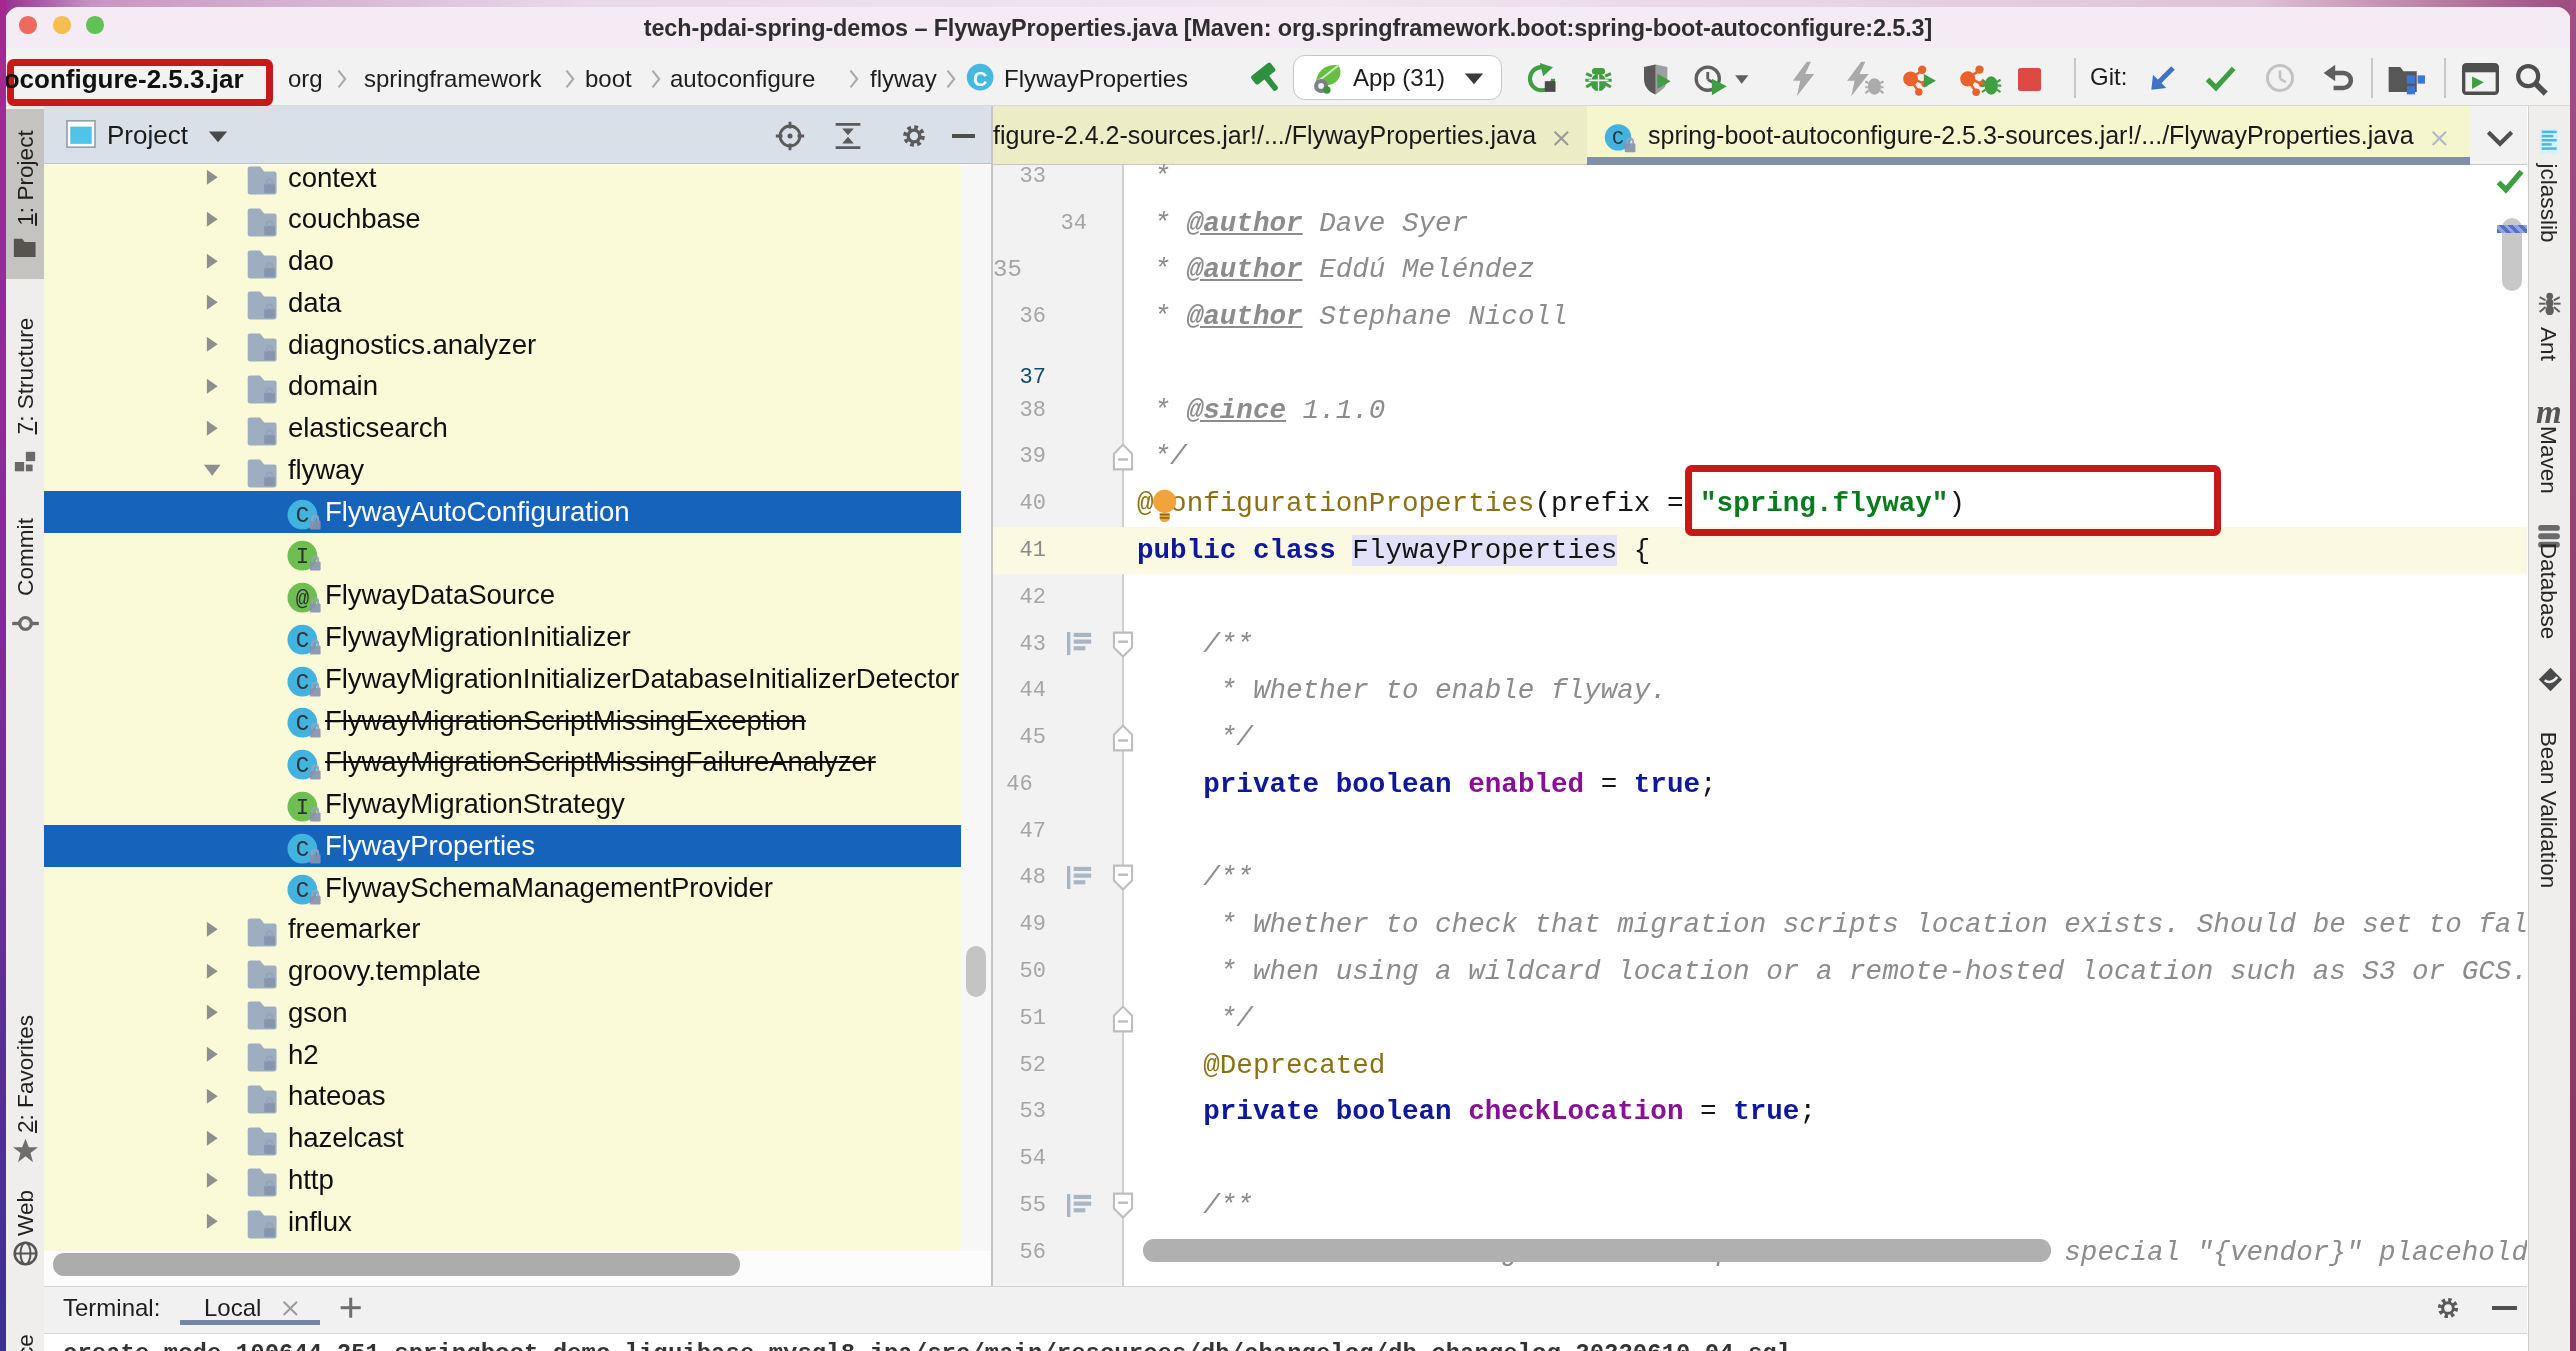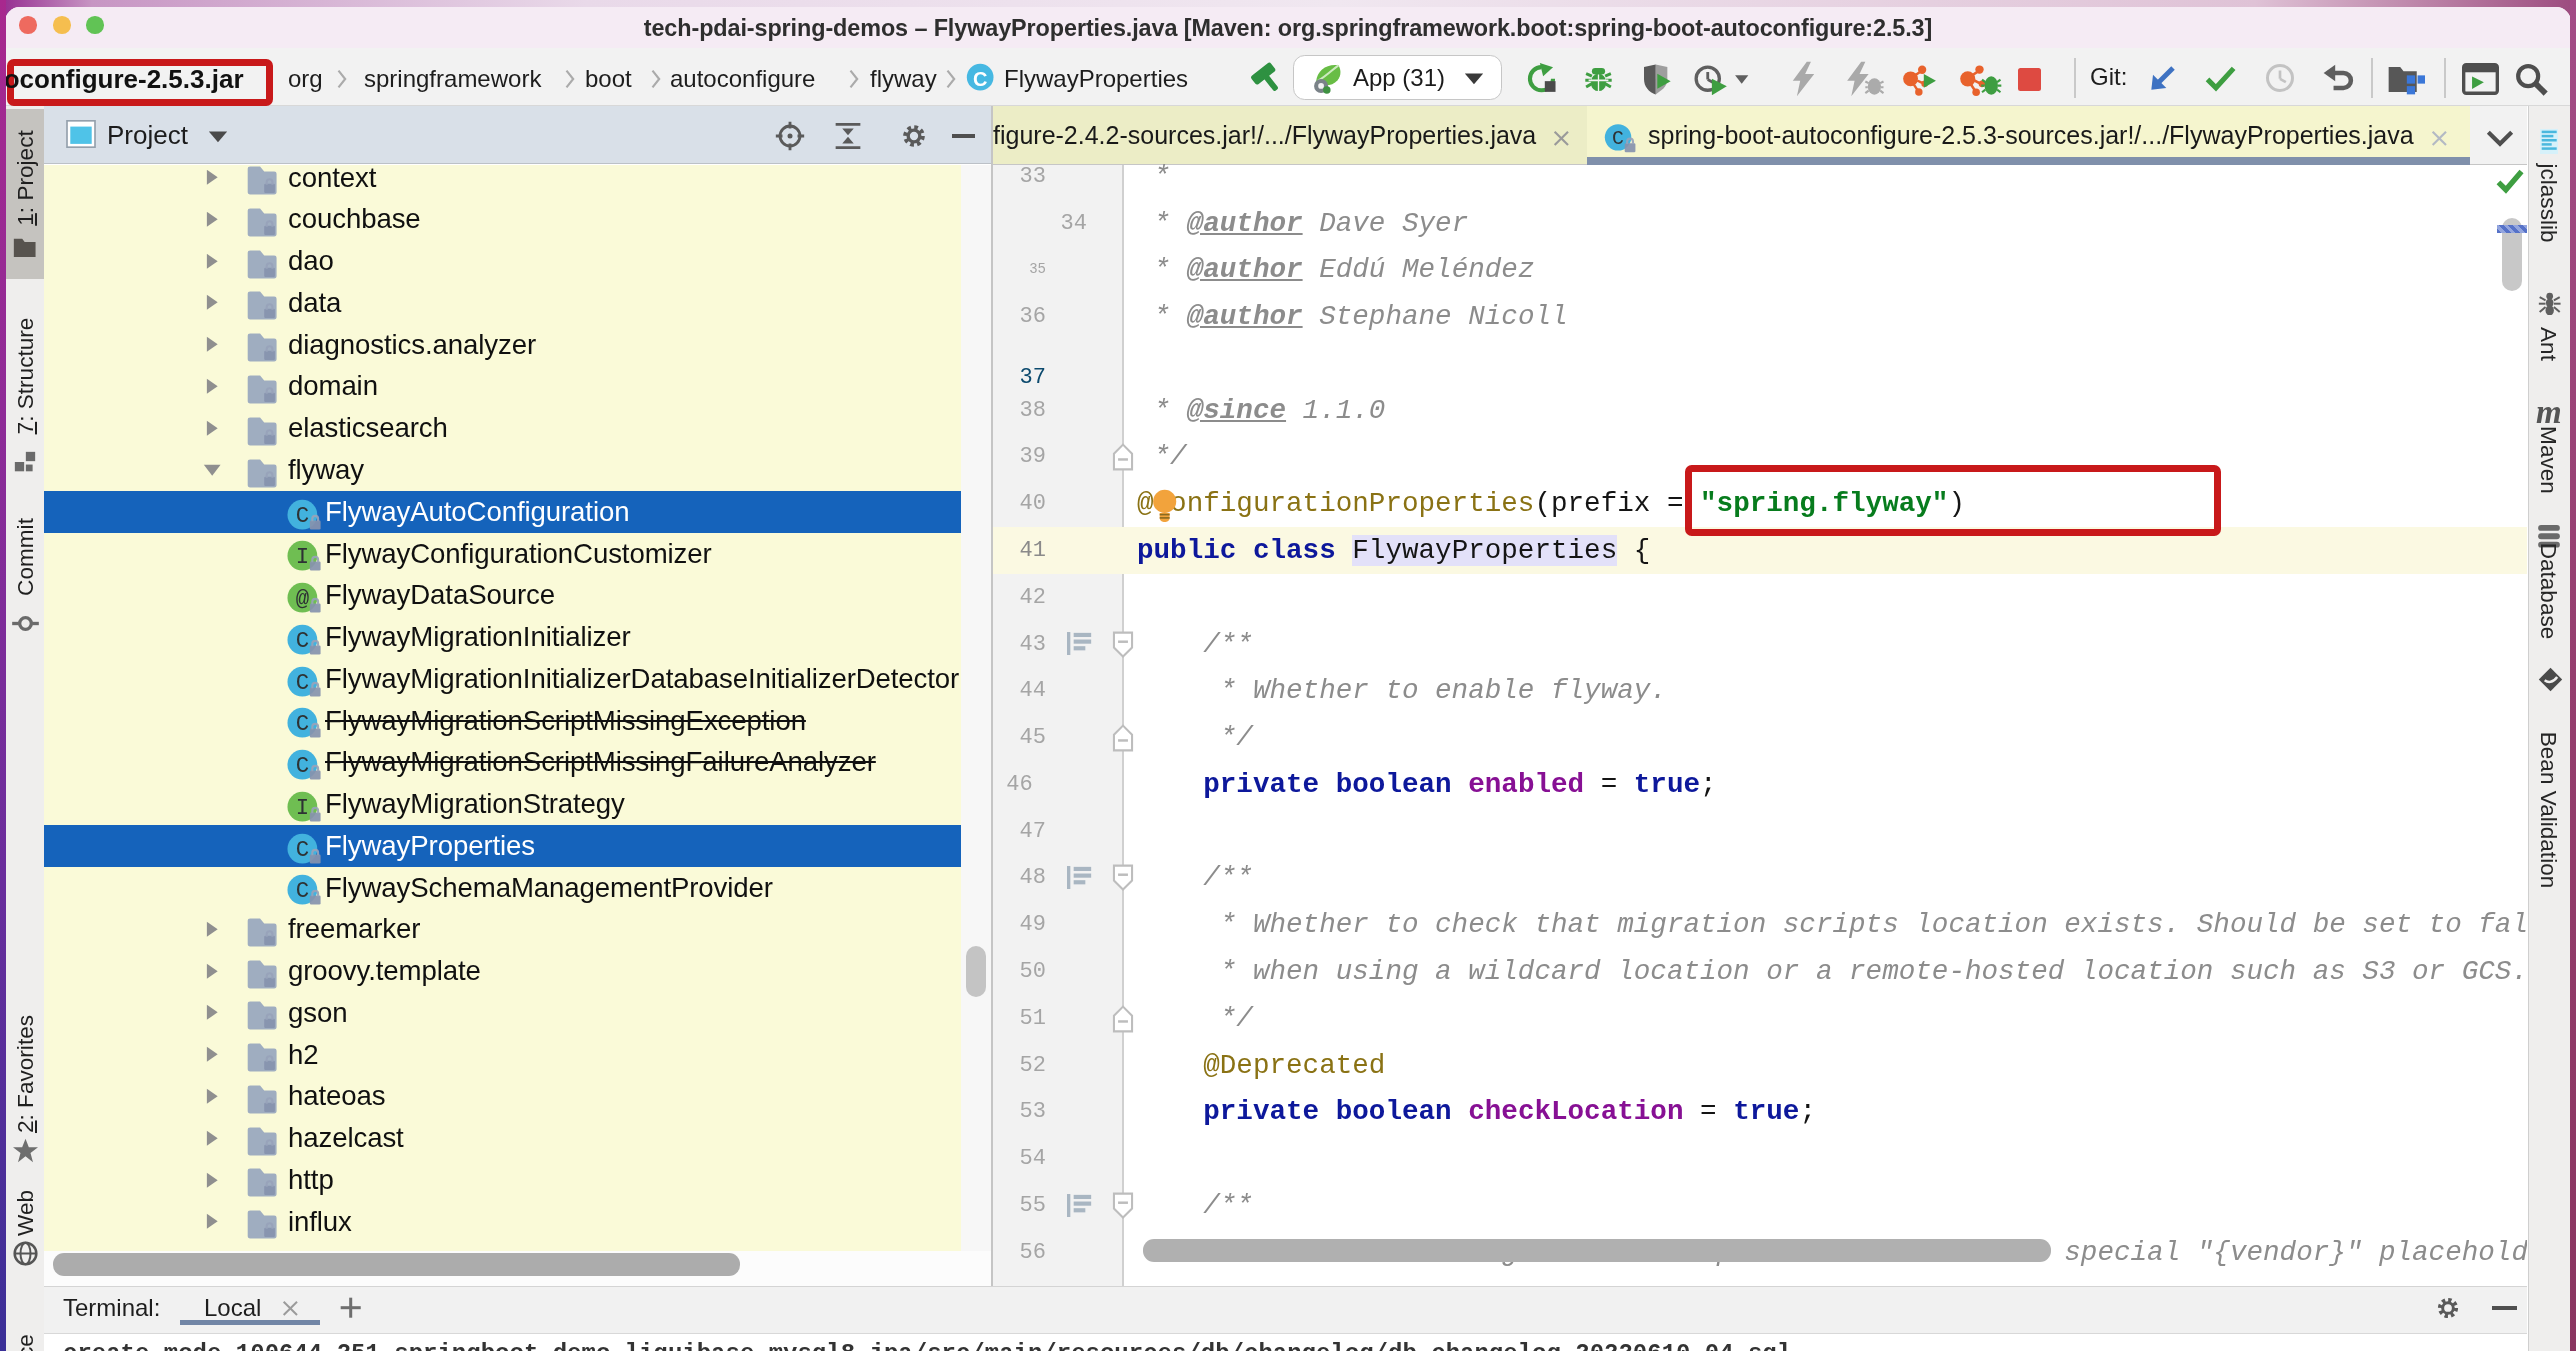--- a/index.html
+++ b/index.html
@@ -384,21 +384,20 @@
           </svg>
 <div class="a treelab" style="left:281px;top:326px;height:42px;line-height:42px;font-size:27.6px;letter-spacing:-0.1px;color:#FFFFFF;">FlywayAutoConfiguration</div>
 <svg class="a" style="left:241px;top:373px;" width="48" height="37" viewBox="0 0 58 44">
             <circle cx="21" cy="21" r="18" fill="#6FBE52"></circle>
             <text x="21" y="30" text-anchor="middle" font-family="Liberation Mono" font-size="27" fill="#2E3234">I</text>
             <g opacity="0.92">
               <rect x="30" y="28" width="13" height="11" rx="1.5" fill="#8793AE"></rect>
               <path d="M33 29 V26 A3.5 3.5 0 0 1 40 26 V29" stroke="#98A3BA" stroke-width="2.6" fill="none"></path>
             </g>
           </svg>
-<div class="a treelab" style="left:281px;top:368px;height:42px;line-height:42px;font-size:27.6px;letter-spacing:-0.1px;color:#101010;">FlywayConfigurationCustomizer</div>
 <svg class="a" style="left:241px;top:415px;" width="48" height="37" viewBox="0 0 58 44">
             <circle cx="21" cy="21" r="18" fill="#6FBE52"></circle>
             <text x="21" y="30" text-anchor="middle" font-family="Liberation Mono" font-size="27" fill="#2E3234">@</text>
             <g opacity="0.92">
               <rect x="30" y="28" width="13" height="11" rx="1.5" fill="#8793AE"></rect>
               <path d="M33 29 V26 A3.5 3.5 0 0 1 40 26 V29" stroke="#98A3BA" stroke-width="2.6" fill="none"></path>
             </g>
           </svg>
 <div class="a treelab" style="left:281px;top:409px;height:42px;line-height:42px;font-size:27.6px;letter-spacing:-0.1px;color:#101010;">FlywayDataSource</div>
 <svg class="a" style="left:241px;top:457px;" width="48" height="37" viewBox="0 0 58 44">
@@ -588,21 +587,21 @@
           </svg>
 <div class="a" style="left:594px;top:51px;width:883px;height:8.4px;background:#8090AB;"></div>
 <svg class="a" style="left:1492px;top:21px;" width="30" height="22" viewBox="0 0 36 26">
             <polyline points="4,6 18,20 32,6" stroke="#4F4F4F" stroke-width="5" fill="none"></polyline>
           </svg>
 <div class="a" style="left:0;top:59px;width:130px;height:1121px;background:#F2F2F2;"></div>
 <div class="a" style="left:129px;top:59px;width:1.7px;height:1121px;background:#D0D0D0;"></div>
 <div class="a" style="left:0;top:421px;width:1534px;height:47px;background:#FBF9E2;"></div>
 <div class="a mono" style="left:0;top:47px;width:53px;height:47px;line-height:47px;font-size:22px;color:#A5A5A5;text-align:right;">33</div>
 <div class="a mono" style="left:0;top:94px;width:53px;height:47px;line-height:47px;font-size:22px;color:#A5A5A5;text-align:right;padding-left:41px;">34</div>
-<div class="a mono" style="left:0;top:140px;width:53px;height:47px;line-height:47px;font-size:14px;color:#A5A5A5;text-align:right;">35</div>
+<div class="a mono" style="left:0;top:140px;width:53px;height:47px;line-height:47px;font-size:24px;color:#A5A5A5;text-align:left;">35</div>
 <div class="a mono" style="left:0;top:187px;width:53px;height:47px;line-height:47px;font-size:22px;color:#A5A5A5;text-align:right;">36</div>
 <div class="a mono" style="left:0;top:248px;width:53px;height:47px;line-height:47px;font-size:22px;color:#0c4a6e;text-align:right;">37</div>
 <div class="a mono" style="left:0;top:281px;width:53px;height:47px;line-height:47px;font-size:22px;color:#A5A5A5;text-align:right;">38</div>
 <div class="a mono" style="left:0;top:327px;width:53px;height:47px;line-height:47px;font-size:22px;color:#A5A5A5;text-align:right;">39</div>
 <div class="a mono" style="left:0;top:374px;width:53px;height:47px;line-height:47px;font-size:22px;color:#A5A5A5;text-align:right;">40</div>
 <div class="a mono" style="left:0;top:421px;width:53px;height:47px;line-height:47px;font-size:22px;color:#8A8A8A;text-align:right;">41</div>
 <div class="a mono" style="left:0;top:468px;width:53px;height:47px;line-height:47px;font-size:22px;color:#A5A5A5;text-align:right;">42</div>
 <div class="a mono" style="left:0;top:515px;width:53px;height:47px;line-height:47px;font-size:22px;color:#A5A5A5;text-align:right;">43</div>
 <div class="a mono" style="left:0;top:561px;width:53px;height:47px;line-height:47px;font-size:22px;color:#A5A5A5;text-align:right;">44</div>
 <div class="a mono" style="left:0;top:608px;width:53px;height:47px;line-height:47px;font-size:22px;color:#A5A5A5;text-align:right;">45</div>

